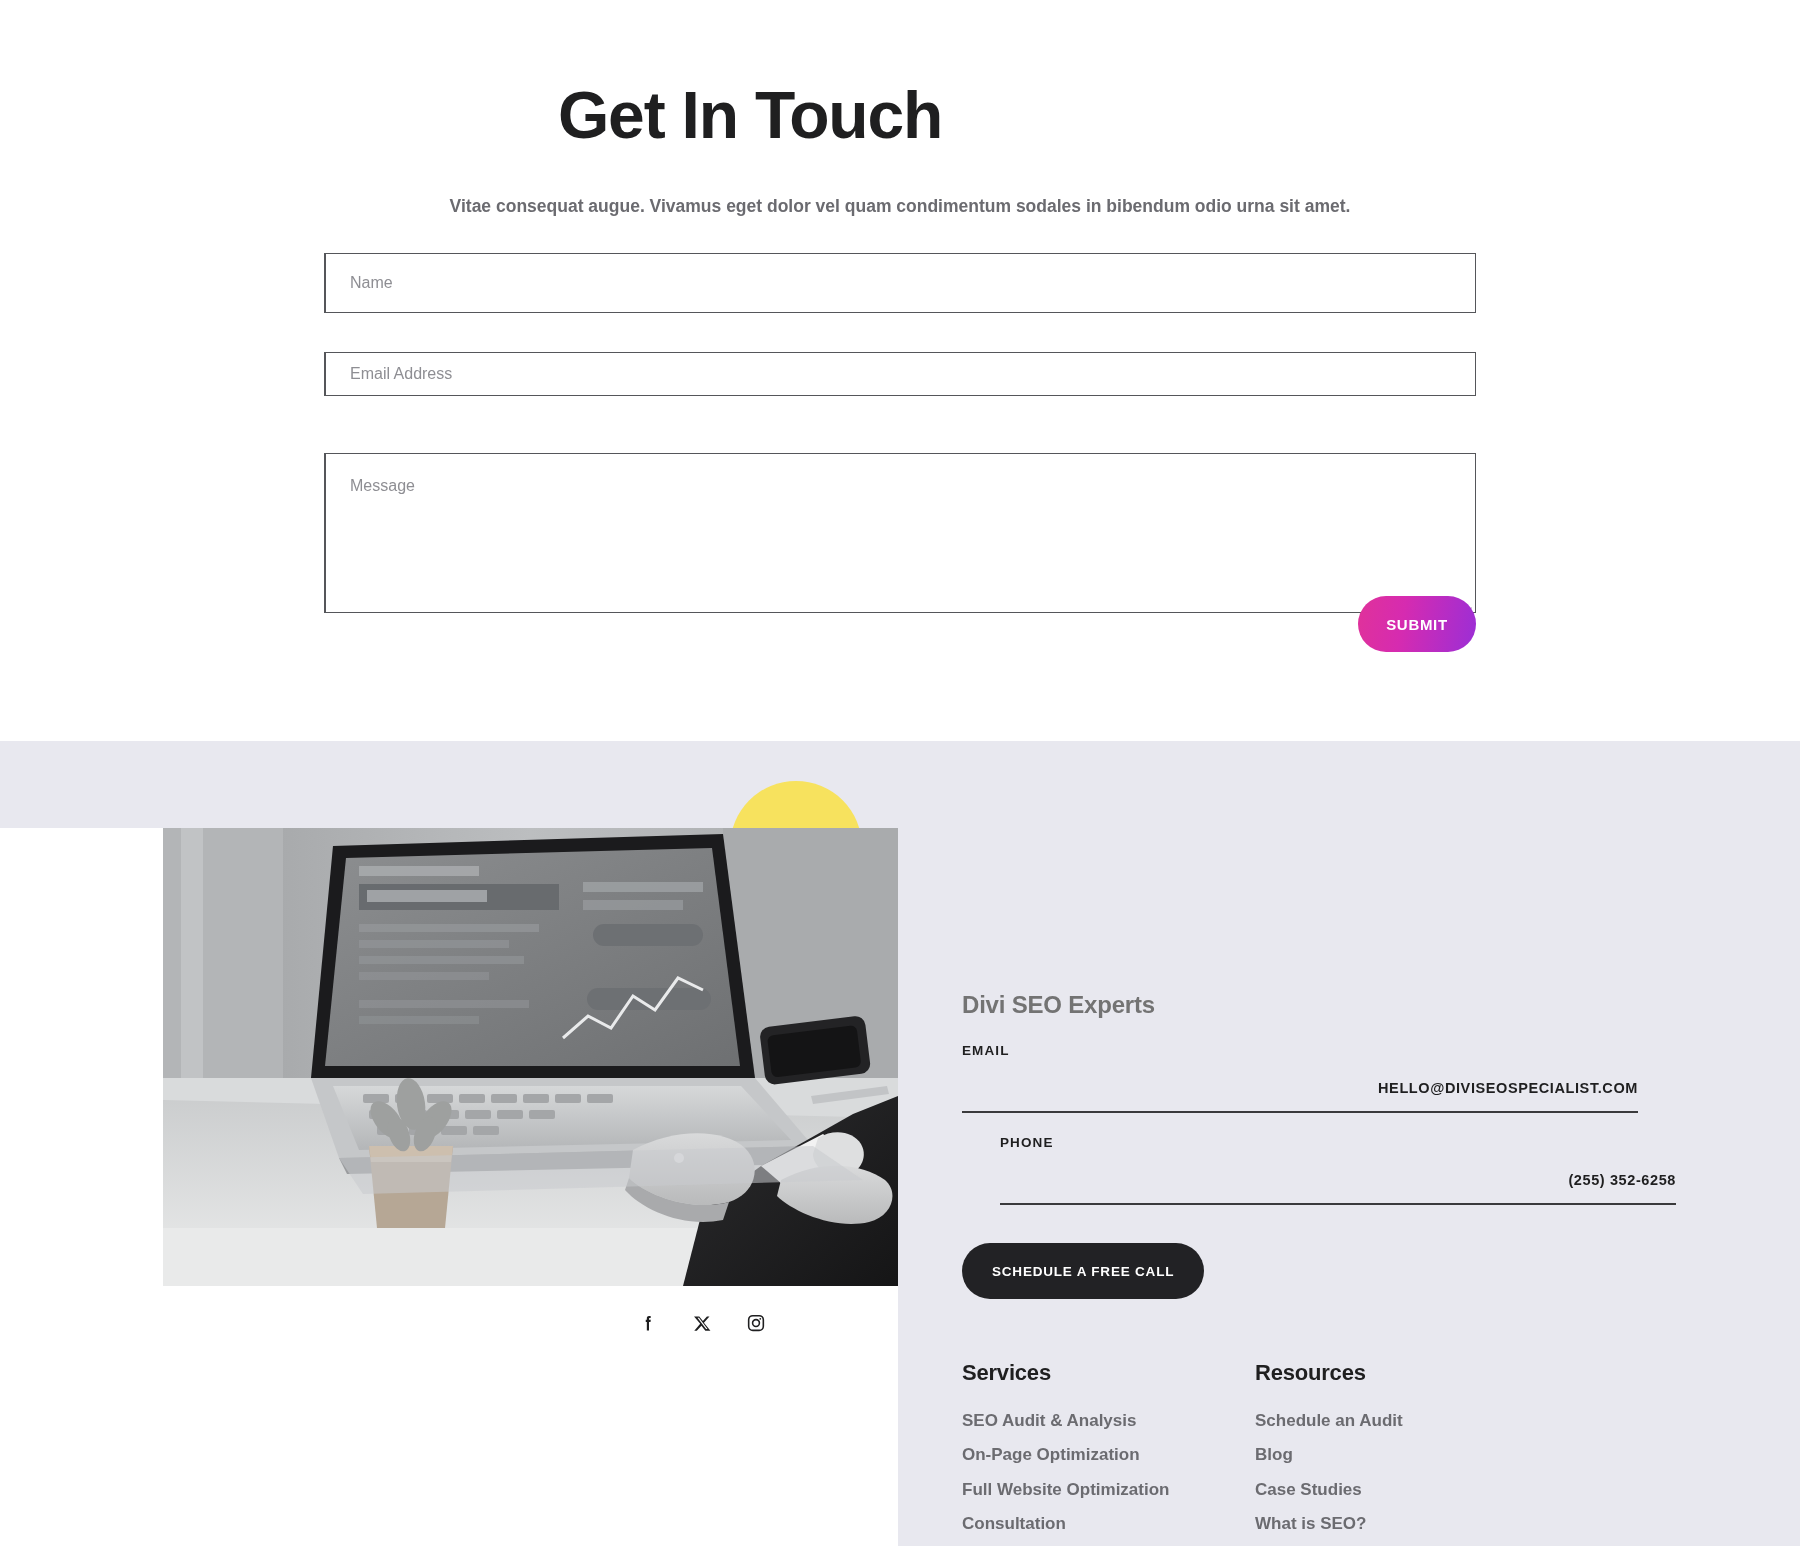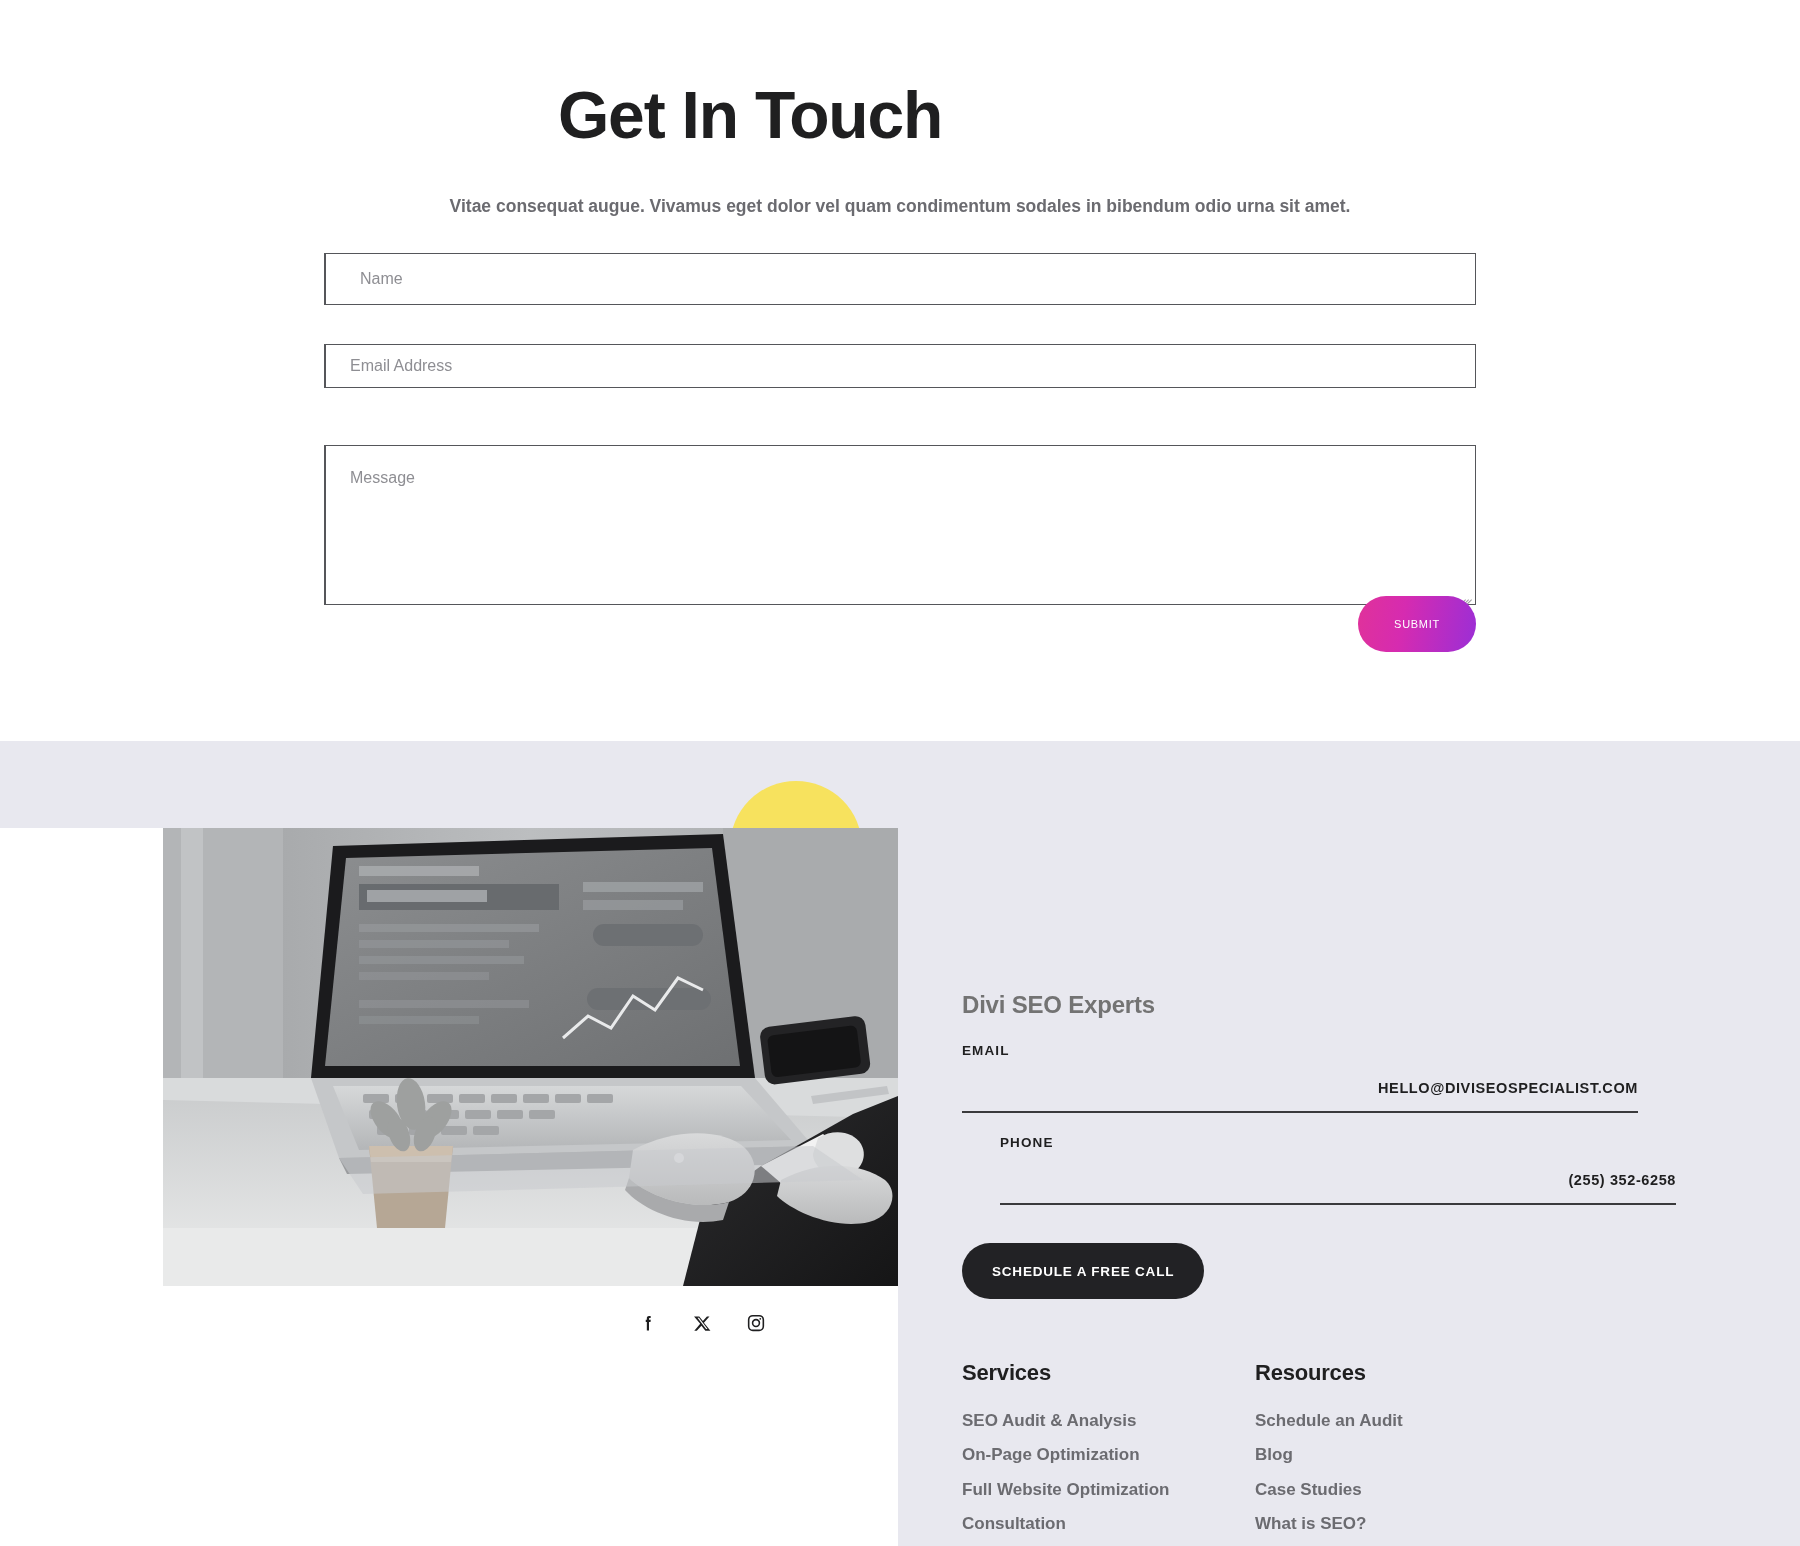--- a/index.html
+++ b/index.html
@@ -52,21 +52,21 @@
     width: 1152px;
     background: #ffffff;
     border: 1px solid #55565a;
     border-left-width: 2px;
     font-family: "Liberation Sans", sans-serif;
     font-size: 16px;
     color: #3a3a3c;
     outline: none;
   }
   .field::placeholder { color: #8e8e93; font-size: 16px; }
-  .field-name { height: 52px; padding: 0 34px; margin-bottom: 39px; }
+  .field-name { height: 60px; padding: 0 24px; margin-bottom: 39px; }
   .field-email { height: 44px; padding: 0 24px; margin-bottom: 57px; }
   .field-message {
     height: 160px;
     padding: 20px 24px;
     resize: none;
     line-height: 1.5;
     display: block;
   }
   .resize-grip {
     position: absolute;
@@ -94,22 +94,22 @@
   }
   .submit-button {
     height: 56px;
     min-width: 118px;
     padding: 0 26px;
     border: none;
     border-radius: 28px;
     background: linear-gradient(100deg, #e0329a 0%, #d62bb0 38%, #9b2ed6 100%);
     color: #ffffff;
     font-family: "Liberation Sans", sans-serif;
-    font-size: 11px;
-    font-weight: 400;
+    font-size: 15px;
+    font-weight: 700;
     letter-spacing: 0.7px;
     cursor: pointer;
   }
 
   
   .footer-band {
     position: absolute;
     left: 0; top: 741px;
     width: 1800px; height: 805px;
     background: #ffffff;

